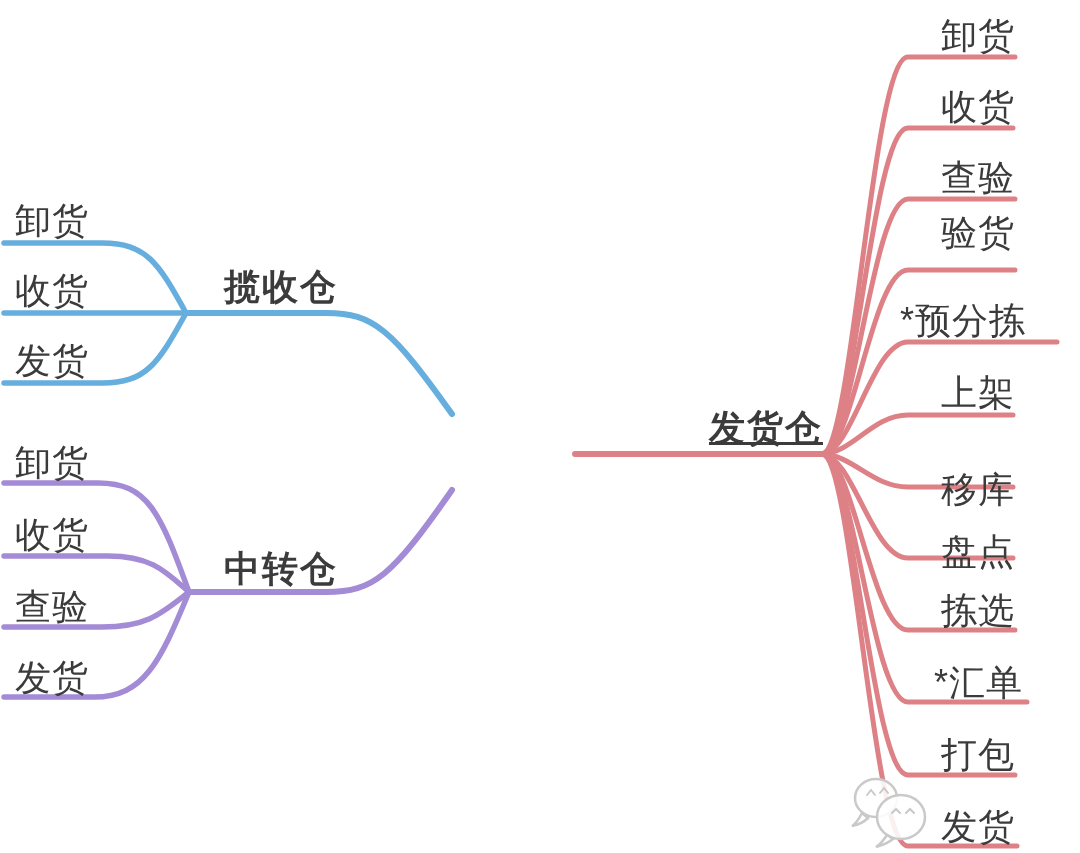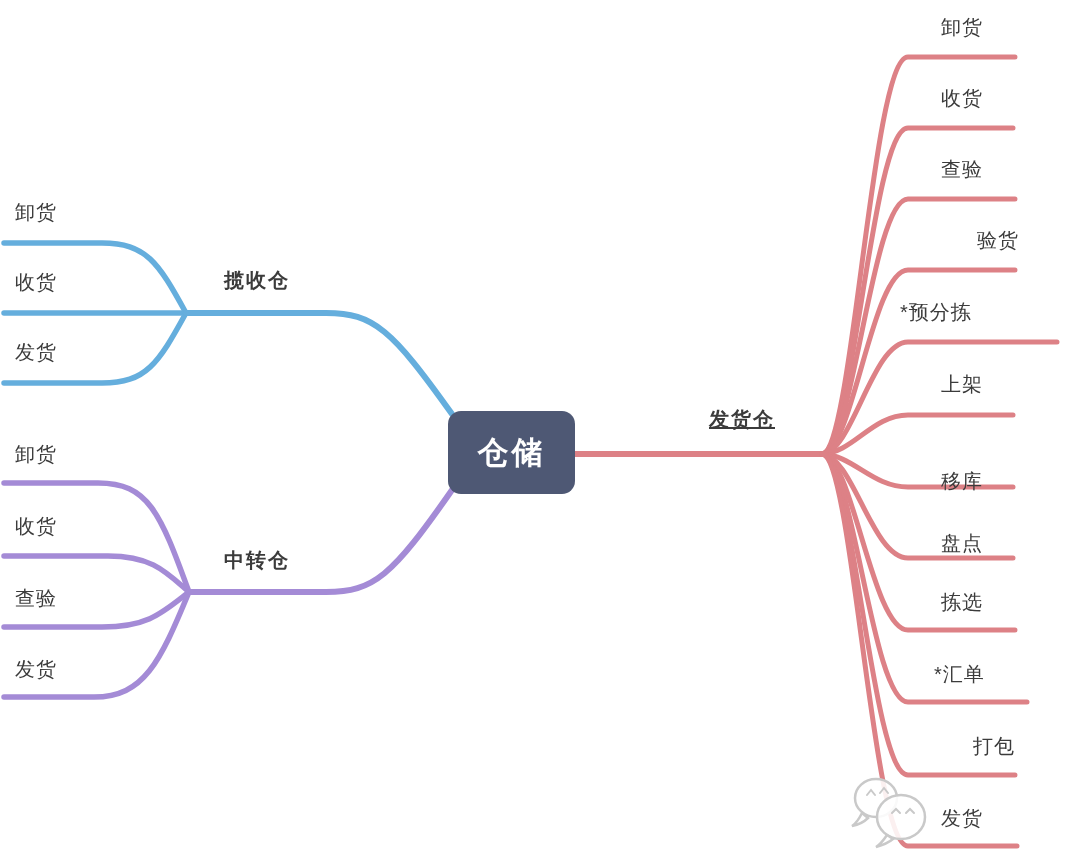--- a/index.html
+++ b/index.html
@@ -3,21 +3,21 @@
 <meta charset="utf-8">
 <style>
   html,body{margin:0;padding:0;background:#ffffff;}
   .canvas{
     position:relative;width:1080px;height:853px;background:#ffffff;
     overflow:hidden;font-family:"Liberation Sans",sans-serif;
   }
   svg.lines{position:absolute;left:0;top:0;}
   .layer{position:absolute;left:0;top:0;width:100%;height:100%;}
   .lbl{
-    position:absolute;font-size:20px;font-weight:500;line-height:1.08;
+    position:absolute;font-size:36px;font-weight:500;line-height:1.08;
     white-space:nowrap;letter-spacing:1px;
   }
   .blbl{font-weight:700;letter-spacing:2px;}
   .root{
     position:absolute;left:448px;top:411px;width:127px;height:83px;
     display:flex;align-items:center;justify-content:center;
     border-radius:13px;font-size:31px;font-weight:700;letter-spacing:3px;
   }
   .wm-text{
     position:absolute;left:932px;top:786px;font-size:26px;
@@ -89,26 +89,25 @@
     <div class="lbl blbl" style="left:224px;top:550px;">中转仓</div>
     <div class="lbl" style="left:15px;top:444px;">卸货</div>
     <div class="lbl" style="left:15px;top:516px;">收货</div>
     <div class="lbl" style="left:15px;top:588px;">查验</div>
     <div class="lbl" style="left:15px;top:659px;">发货</div>
 
     <div class="lbl blbl" style="left:709px;top:409px;text-decoration:underline;">发货仓</div>
     <div class="lbl" style="left:941px;top:17px;">卸货</div>
     <div class="lbl" style="left:941px;top:88px;">收货</div>
     <div class="lbl" style="left:941px;top:159px;">查验</div>
-    <div class="lbl" style="left:941px;top:230px;margin-left:36px;">验货</div>
+    <div class="lbl" style="left:941px;top:214px;">验货</div>
     <div class="lbl" style="left:900px;top:302px;">*预分拣</div>
     <div class="lbl" style="left:941px;top:374px;text-align:right;">上架</div>
     <div class="lbl" style="left:941px;top:471px;">移库</div>
     <div class="lbl" style="left:941px;top:517px;margin-top:16px;">盘点</div>
     <div class="lbl" style="left:941px;top:592px;text-align:center;">拣选</div>
     <div class="lbl" style="left:934px;top:664px;">*汇单</div>
-    <div class="lbl" style="left:941px;top:736px;margin-left:32px;">打包</div>
+    <div class="lbl" style="left:941px;top:736px;">打包</div>
     <div class="lbl" style="left:941px;top:808px;">发货</div>
   </div>
 
-  <div class="root" style="background: rgb(78, 88, 116); color: rgb(255, 255, 255);">仓储</div>
 
 </div>
 
 </body></html>

